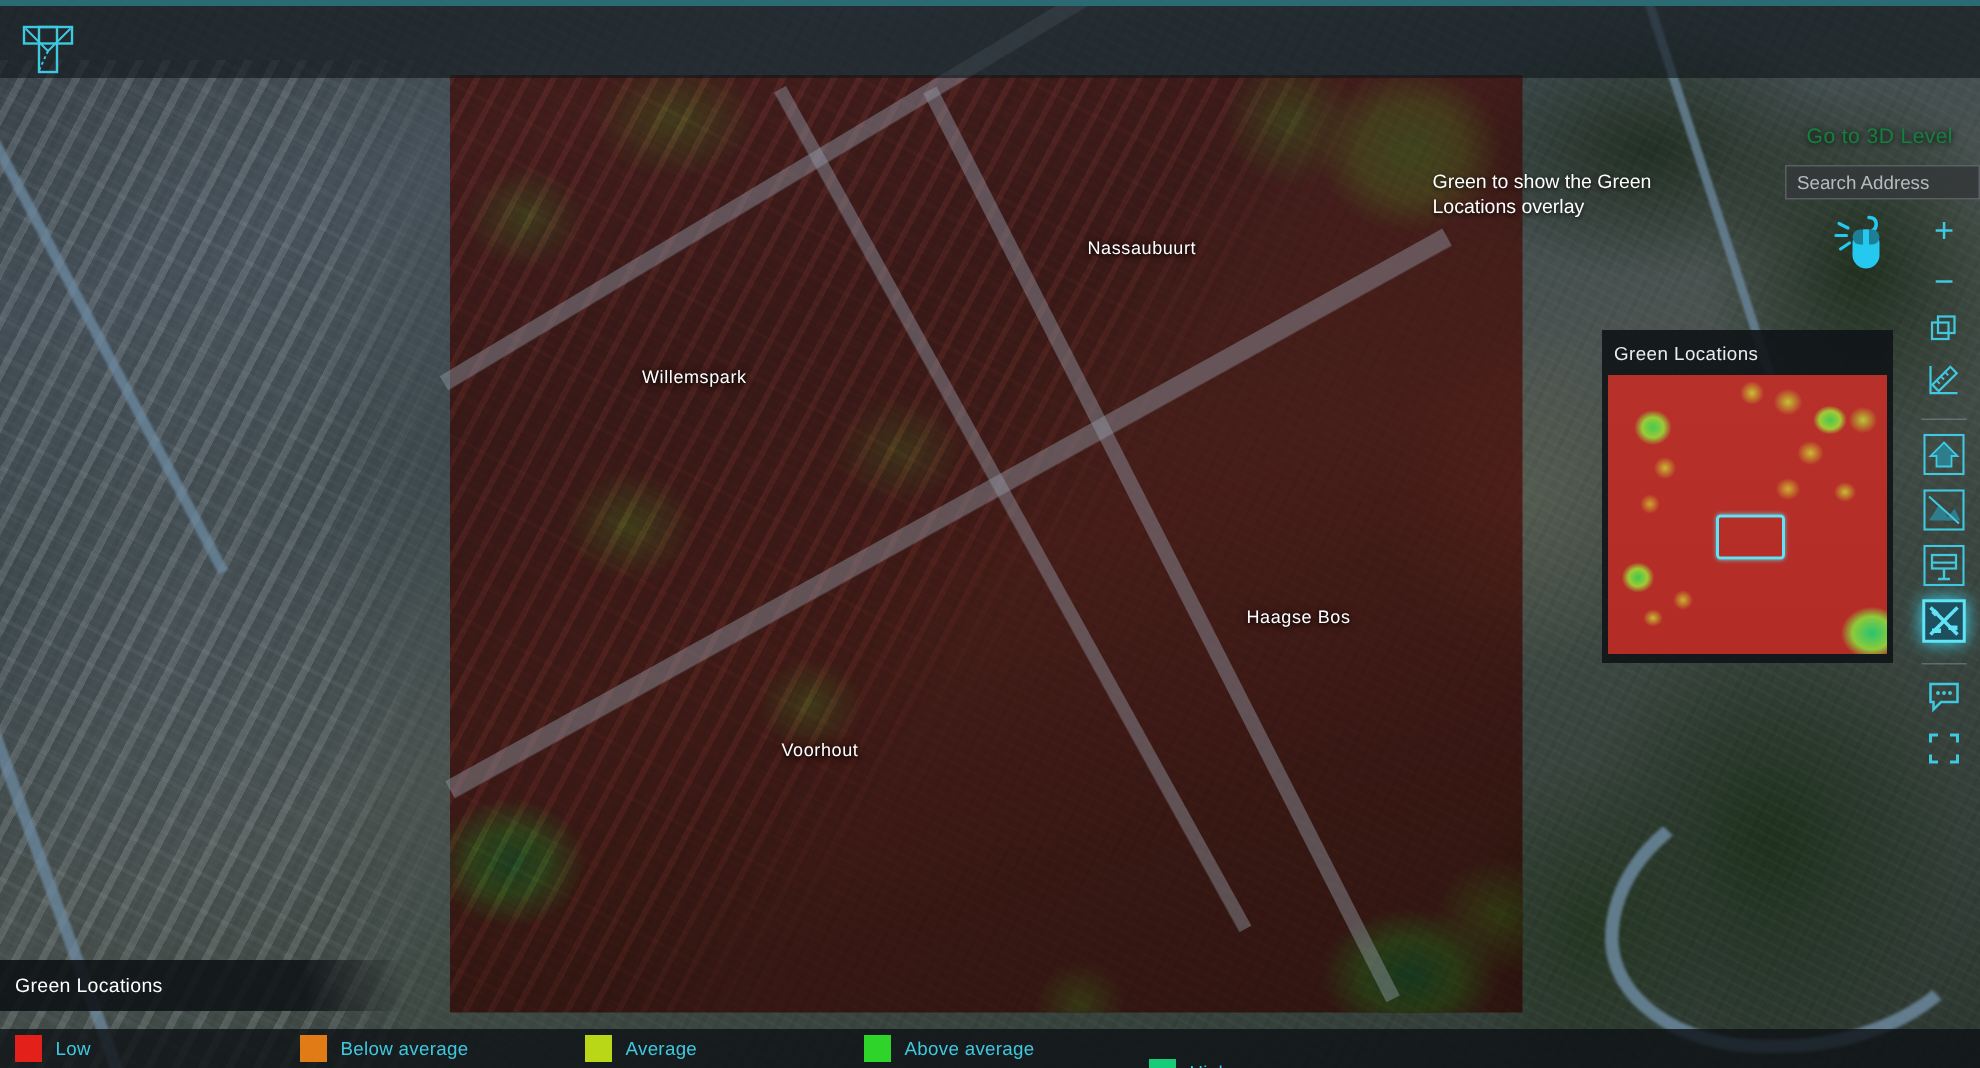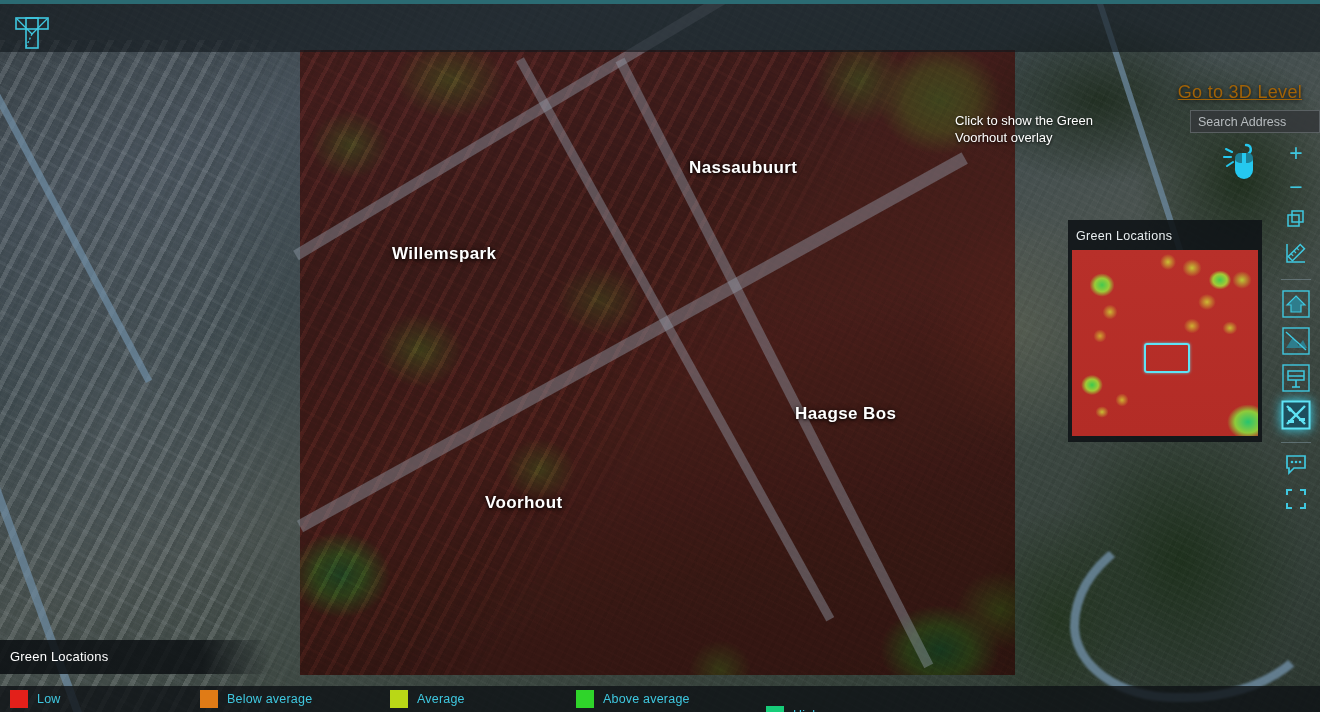--- a/index.html
+++ b/index.html
@@ -96,40 +96,39 @@
     position:absolute; background:rgba(150,160,175,.42);
     transform-origin:left center; filter:blur(.5px);
   }
   .road.r1 { left:296px; top:250px; width:560px; height:11px; transform:rotate(-31deg); }
   .road.r2 { left:300px; top:520px; width:760px; height:13px; transform:rotate(-29deg); }
   .road.r3 { left:520px; top:55px; width:640px; height:9px;  transform:rotate(61deg); }
   .road.r4 { left:620px; top:55px; width:680px; height:10px; transform:rotate(63deg); }
 
   
   .map-label {
-    position:absolute; color:#fff; font-size:17px; font-weight:bold;
+    position:absolute; color:#fff; font-size:12px; font-weight:normal;
     letter-spacing:.4px; text-shadow:0 1px 3px rgba(0,0,0,.85), 0 0 6px rgba(0,0,0,.6);
-    white-space:nowrap; pointer-events:none;
+    white-space:nowrap; pointer-events:none;margin-left:36px;
   }
 
   
   .topbar {
     position:absolute; left:0; top:0; width:100%; height:52px;
     background:rgba(16,22,27,.62);
     border-top:4px solid #2b6a72;
   }
   .logo { position:absolute; left:12px; top:10px; width:40px; height:38px; }
 
   
   .tr-panel { position:absolute; right:0; top:52px; width:300px; }
   .go3d {
     position:absolute; right:18px; top:30px;
-    color:#a16207; font-size:18px; letter-spacing:.3px;
+    color:#15803d; font-size:14px; letter-spacing:.3px;
     text-shadow:0 1px 4px rgba(0,0,0,.9);
-    text-decoration:underline;
   }
   .search-box {
     position:absolute; right:0px; top:58px; width:130px; height:23px;
     background:rgba(52,56,58,.88); border:1px solid rgba(120,128,132,.55);
     color:#c8cdd0; font-size:12.5px; padding:0 7px; line-height:21px;
     font-family:"Liberation Sans", sans-serif; outline:none;
   }
   .search-box::placeholder { color:#b6bbbe; }
   .mouse-hint { position:absolute; right:58px; top:90px; width:40px; height:46px; cursor:pointer; }
   .tooltip-hint {
@@ -238,21 +237,21 @@
         <path d="M20 20 L14 33" fill="none" stroke="#3fc8e0" stroke-width="1.3" stroke-dasharray="2 2"></path>
       </svg>
     </div>
   </div>
 
   <div class="tr-panel">
     <div class="go3d">Go to 3D Level</div>
 
     <input class="search-box" type="text" placeholder="Search Address" style="">
 
-    <div class="tooltip-hint">Click to show the Green Voorhout overlay</div>
+    <div class="tooltip-hint">Green to show the Green Locations overlay</div>
 
     <div class="mouse-hint">
       <svg width="40" height="46" viewBox="0 0 40 46">
         <path d="M24 3 C30 3 30 10 26 12" fill="none" stroke="#25c8ef" stroke-width="2.4" stroke-linecap="round"></path>
         <rect x="13" y="11" width="18" height="26" rx="9" fill="#25c8ef"></rect>
         <rect x="13" y="11" width="18" height="10" rx="5" fill="#1d7f95"></rect>
         <rect x="20" y="11" width="4" height="14" fill="#25c8ef"></rect>
         <g stroke="#25c8ef" stroke-width="2.1" stroke-linecap="round">
           <line x1="10" y1="10" x2="4" y2="7"></line>
           <line x1="9" y1="15" x2="2" y2="15"></line>

